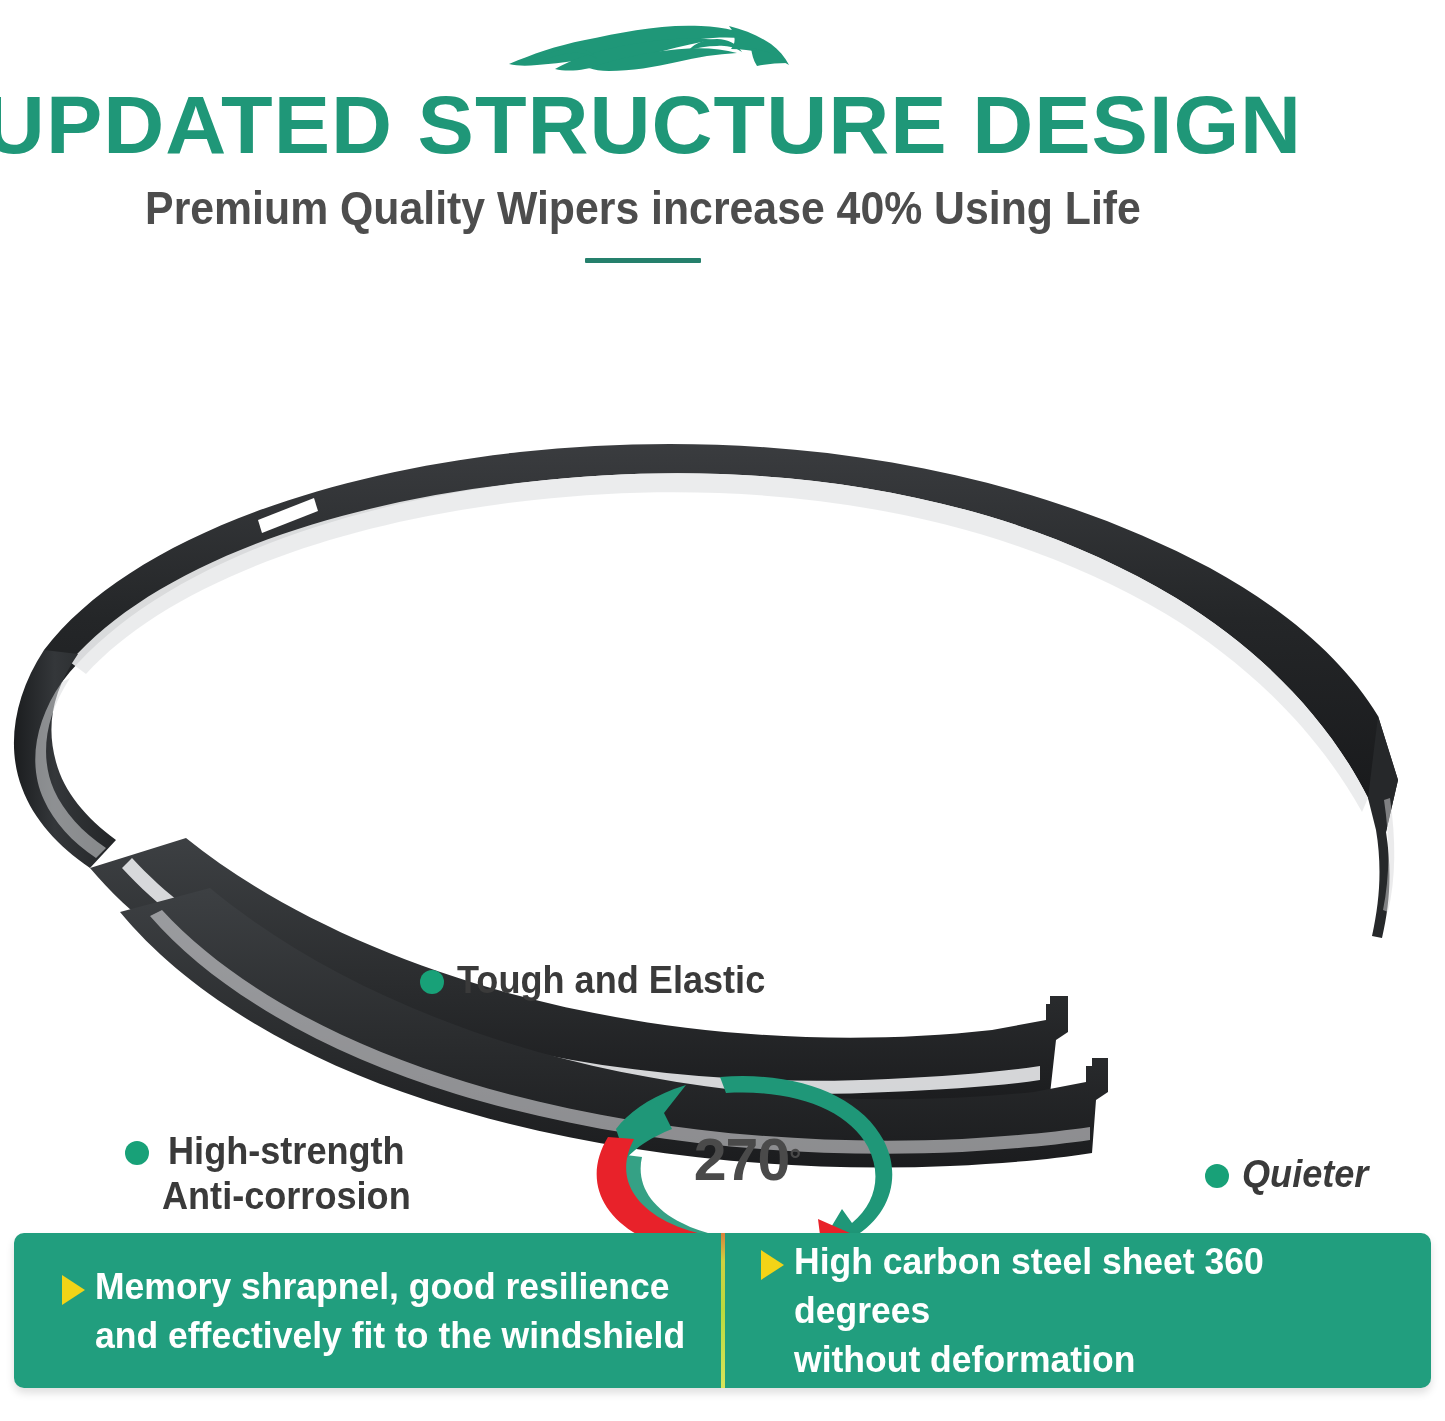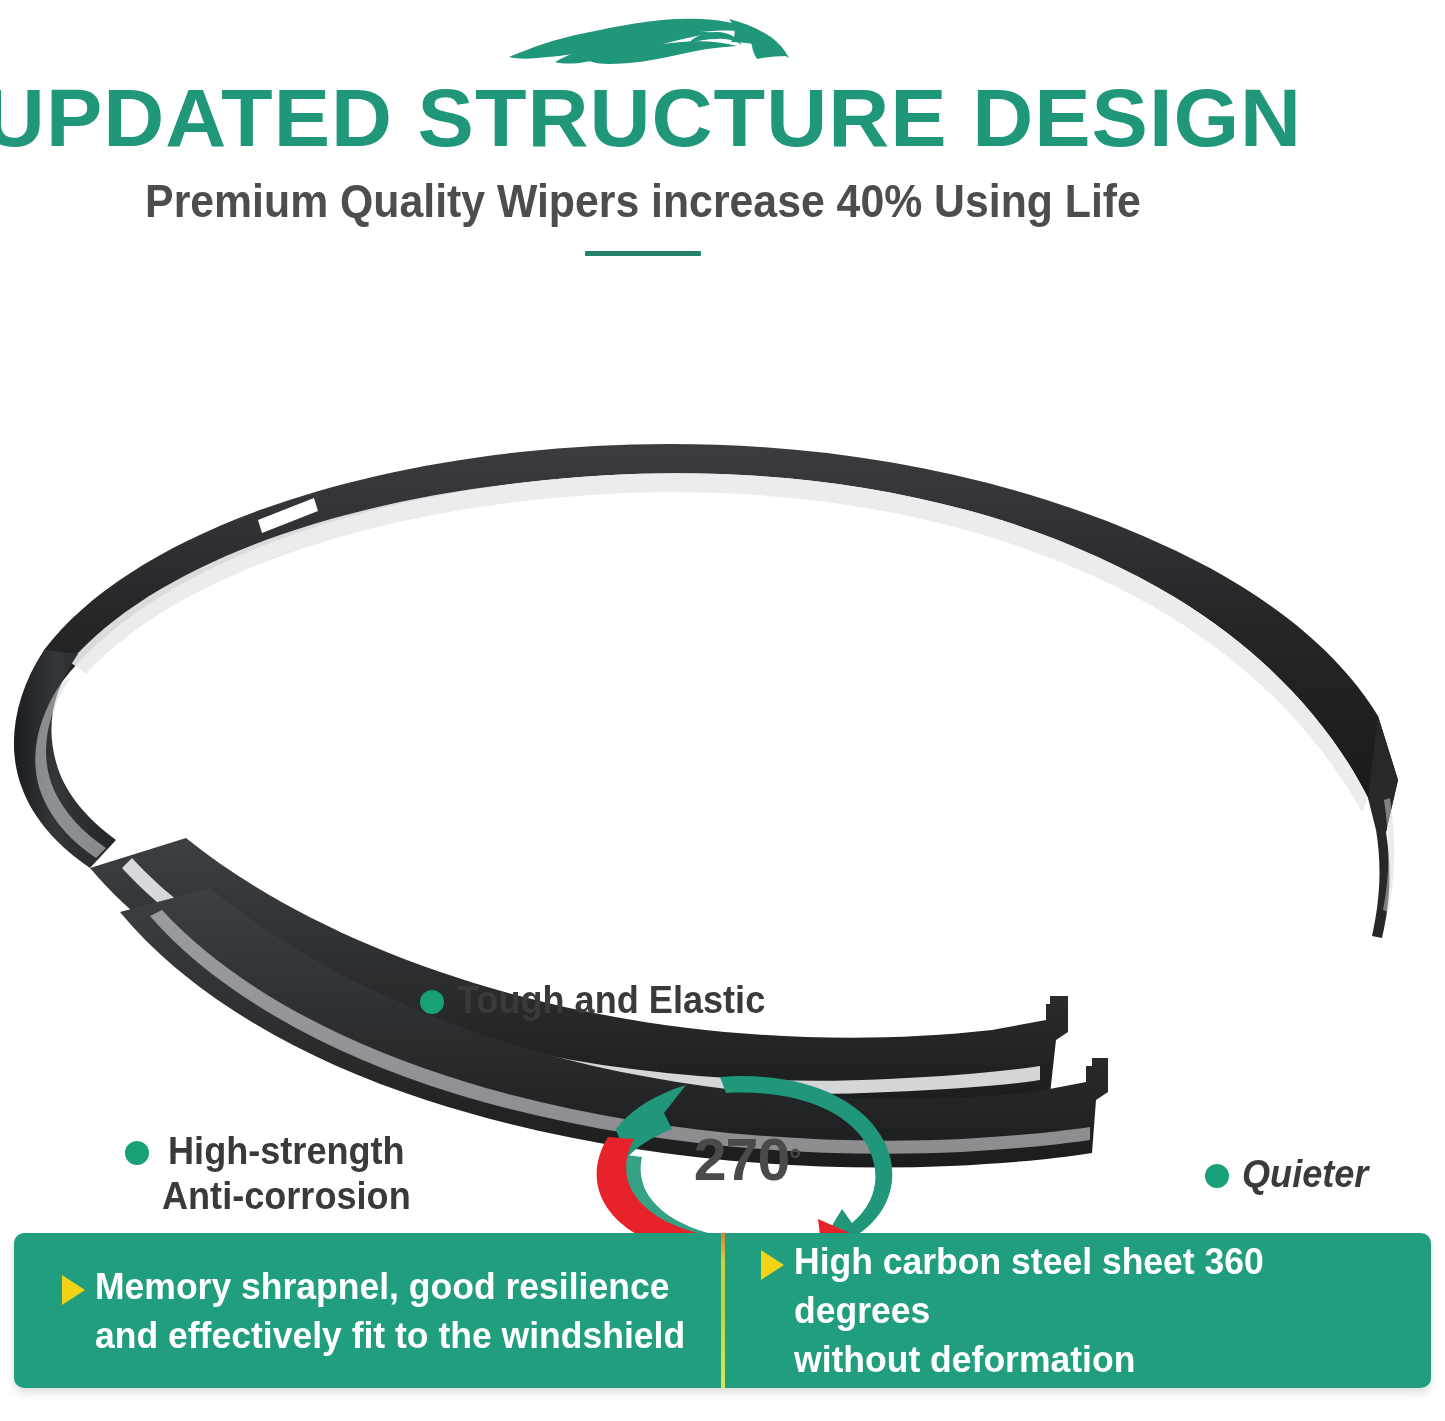--- a/index.html
+++ b/index.html
@@ -12,21 +12,21 @@
     height: 1421px;
     position: relative;
     overflow: hidden;
     font-family: "Liberation Sans", sans-serif;
     -webkit-font-smoothing: antialiased;
   }
 
   
   #header {
     position: absolute;
-    top: 9px; left: 0;
+    top: 16px; left: 0;
     width: 1286px;
   }
   #car-logo {
     display: block;
     margin: 4px auto 0 auto;
     width: 300px;
     height: 58px;
   }
   #main-title {
     margin: 4px 0 0 0;
@@ -93,21 +93,21 @@
   .feature .ftext {
     font-family: "Liberation Sans Narrow", "Liberation Sans", sans-serif;
     font-weight: bold;
     font-size: 38px;
     line-height: 45px;
     color: #3a3a3a;
     transform: scaleX(0.95);
     transform-origin: left center;
   }
   #feature-0 { left: 125px; top: 729px; text-align: center; }
-  #feature-1 { left: 420px; top: 558px; margin-top: 20px; }
+  #feature-1 { left: 420px; top: 558px; }
   #feature-2 { left: 868px; top: 558px; }
   #feature-3 { left: 1205px; top: 752px; font-style: italic; }
 
   
   #badge-360 {
     position: absolute;
     left: 568px;
     top: 655px;
     width: 350px;
     height: 215px;

